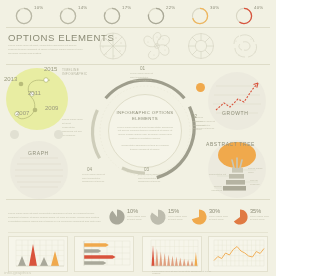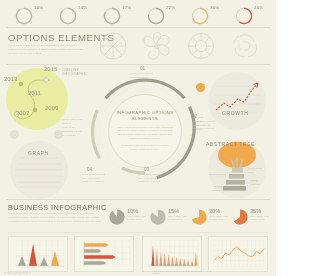--- a/index.html
+++ b/index.html
@@ -310,21 +310,20 @@
     </g>
   </svg>
   <div class="disc-title" style="left:206px; top:141px;">ABSTRACT TREE</div>
   <div class="lorem t2" style="position:absolute; left:248px; top:167px; width:20px;">Lorem ipsum dolor</div>
   <div class="lorem t2" style="position:absolute; left:208px; top:173px; width:18px; text-align:right;">Consectetur elit</div>
   <div class="lorem t2" style="position:absolute; left:250px; top:179px; width:18px;">Sed do eiusmod</div>
   <div class="lorem t2" style="position:absolute; left:206px; top:185px; width:16px; text-align:right;">Tempor incididunt</div>
 
   <div class="divider" style="top:199px"></div>
 
-  <div class="biz-head">BUSINESS INFOGRAPHIC</div>
   <div class="lorem t2" style="position:absolute; left:8px; top:212px; width:96px;">Lorem ipsum dolor sit amet consectetur adipiscing elit sed do eiusmod tempor incididunt ut labore et dolore magna aliqua. Ut enim ad minim veniam quis nostrud exercitation ullamco laboris nisi ut aliquip ex ea commodo consequat duis aute irure.</div>
 
   <div id="pieRow">
       <div class="pie-item" style="left: 108px;">
         <svg width="18" height="18" viewBox="0 0 18 18" style="position: absolute; left: 0px; top: 2px;">
           <path d="M9 9 L9 1.4000000000000004 A7.6 7.6 0 1 1 4.532832082577204 2.8514708427504 Z" fill="#a9a89a"></path>
         </svg>
         <div class="pie-pct">10%</div>
         <div class="pie-sub">Lorem ipsum dolor sit amet conse</div>
       </div>

